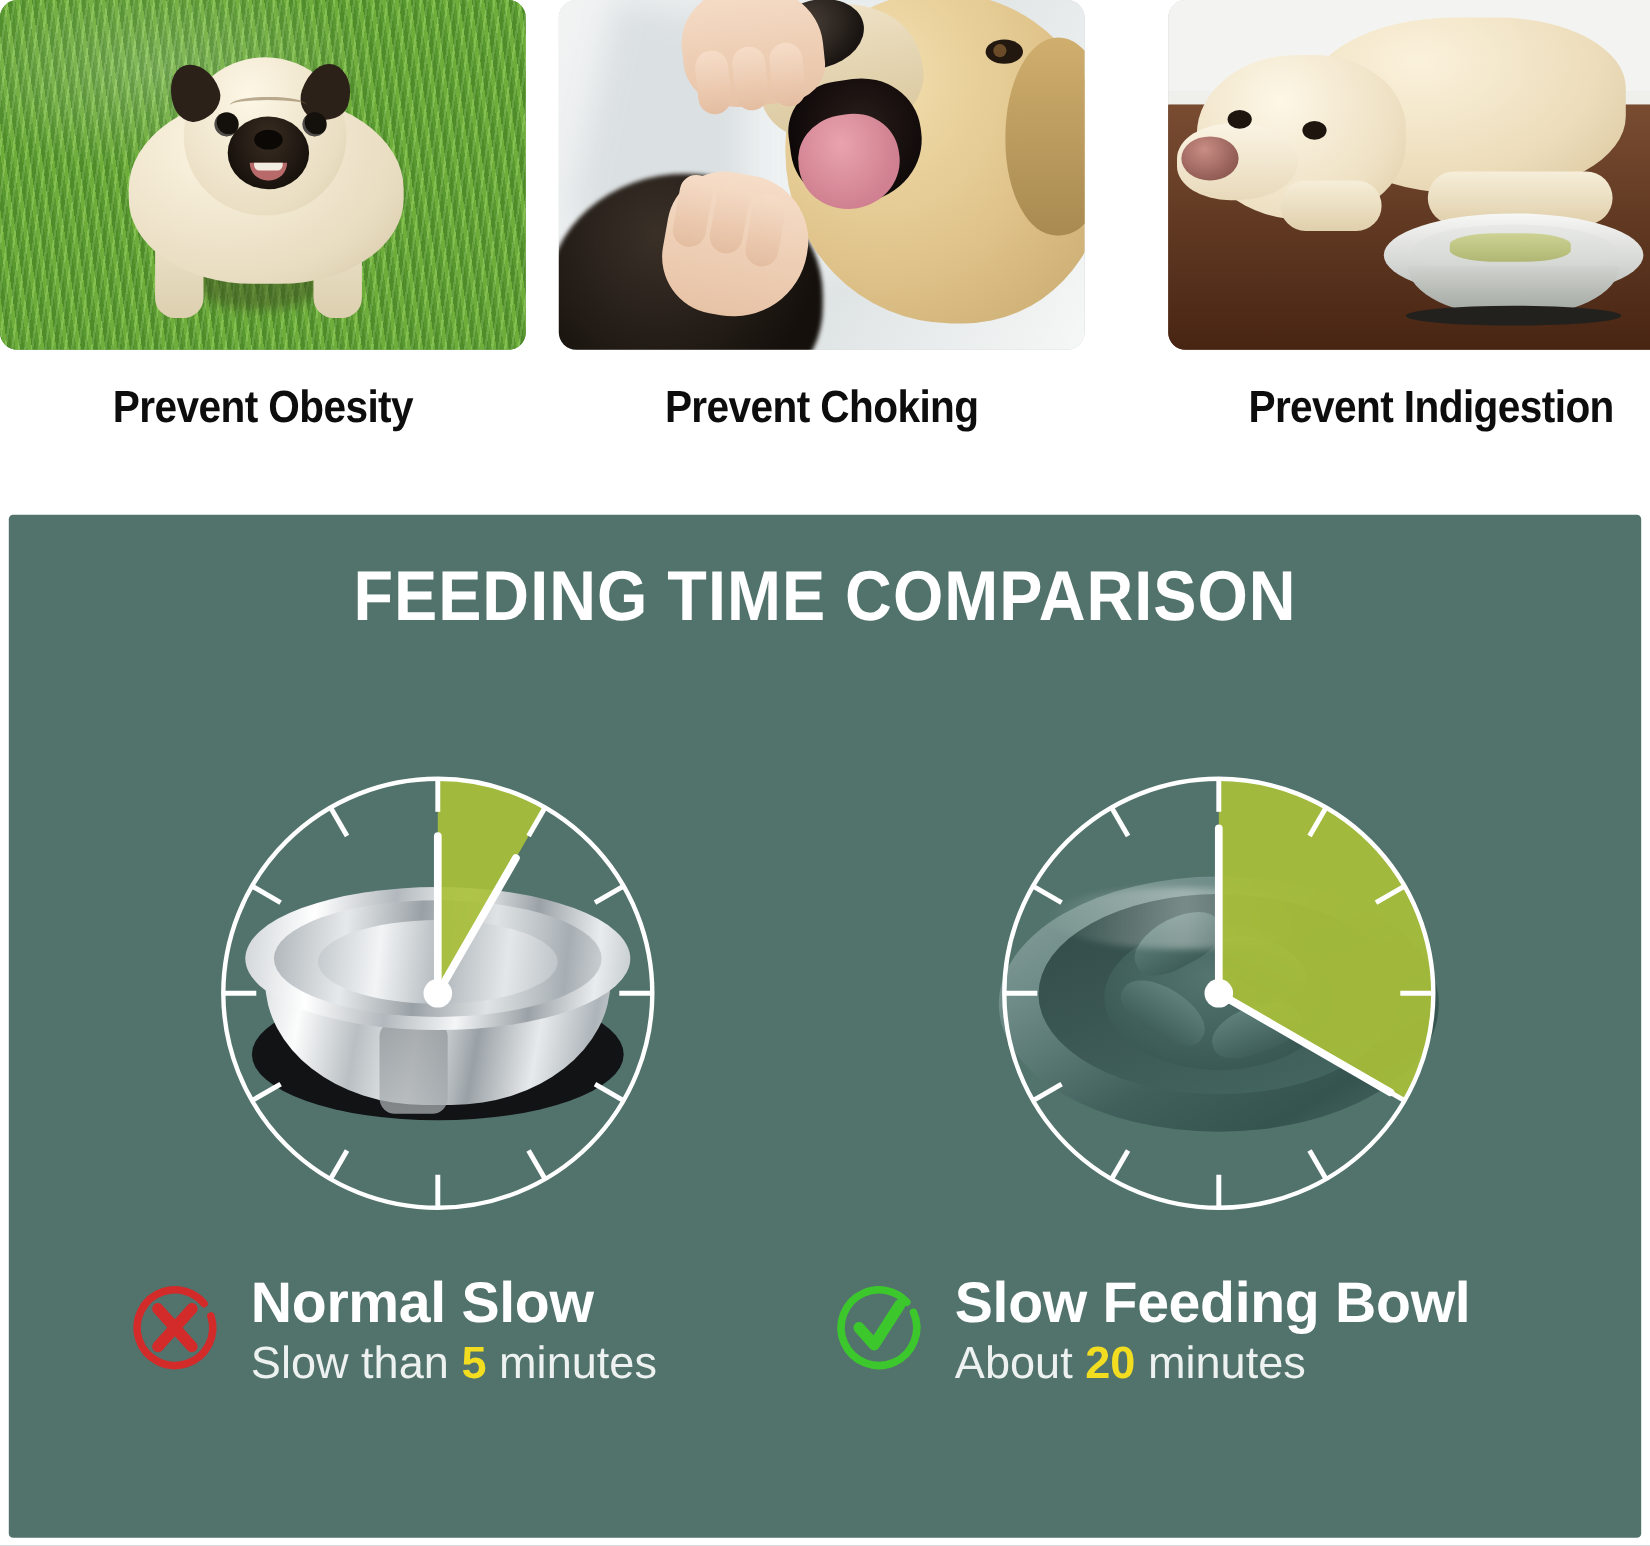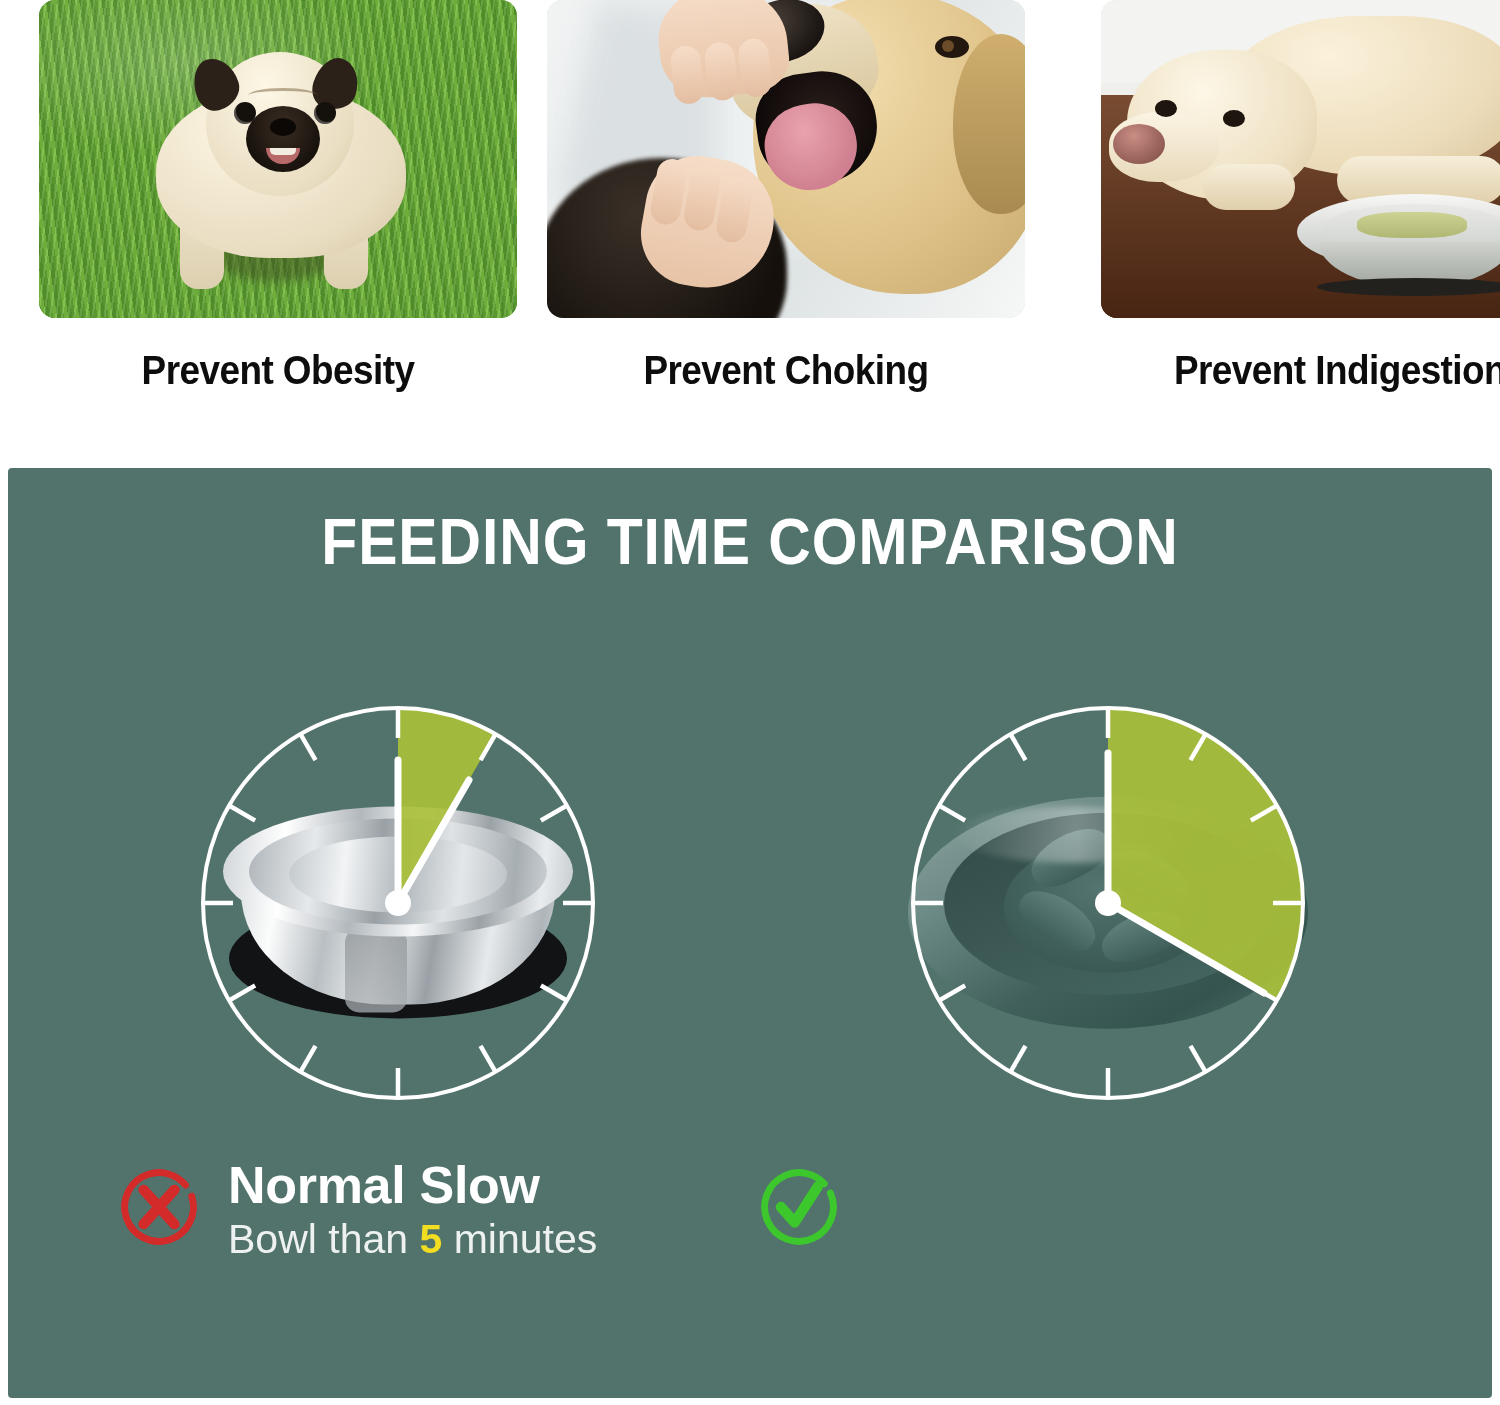--- a/index.html
+++ b/index.html
@@ -9,21 +9,21 @@
     -webkit-font-smoothing:antialiased;
     overflow:hidden;
     position:relative;
   }
 
   
   .benefits{
     position:absolute;left:0;top:0;width:1500px;height:455px;
   }
   .benefit{
-    position:absolute;top:0;width:478px;padding-left:39px;
+    position:absolute;top:0;width:478px;
   }
   .benefit.b1{left:0;}
   .benefit.b2{left:508px;}
   .benefit.b3{left:1016px;margin-left:46px;}
 
   .photo{
     position:relative;
     width:100%;height:318px;
     border-radius:16px;
     overflow:hidden;
@@ -457,27 +457,35 @@
 
     <div class="legend-item left">
       <svg class="legend-icon" viewBox="0 0 100 100">
         <circle cx="50" cy="50" r="40" fill="none" stroke="#D32A2A" stroke-width="8" stroke-linecap="round" stroke-dasharray="236 16" transform="rotate(-18 50 50)"></circle>
         <path d="M32,30 L68,70" stroke="#D32A2A" stroke-width="12" stroke-linecap="round" fill="none"></path>
         <path d="M68,30 L32,70" stroke="#D32A2A" stroke-width="12" stroke-linecap="round" fill="none"></path>
       </svg>
       <div class="legend-text">
         <div class="legend-title">Normal Slow</div>
         <div class="legend-sub">
-          <span>Bowl than</span>
+          <span>Slow than</span>
           <span class="hl">5</span>
           <span>minutes</span>
         </div>
       </div>
     </div>
 
     <div class="legend-item right">
       <svg class="legend-icon" viewBox="0 0 100 100">
         <circle cx="50" cy="50" r="40" fill="none" stroke="#3CC82C" stroke-width="8" stroke-linecap="round" stroke-dasharray="238 14" transform="rotate(-24 50 50)"></circle>
         <path d="M29,50 L45,68 L72,26" stroke="#3CC82C" stroke-width="12" stroke-linecap="round" stroke-linejoin="round" fill="none"></path>
       </svg>
+      <div class="legend-text">
+        <div class="legend-title">Slow Feeding Bowl</div>
+        <div class="legend-sub">
+          <span>About</span>
+          <span class="hl">20</span>
+          <span>minutes</span>
+        </div>
+      </div>
     </div>
   </div>
 </div>
 
 </body></html>

